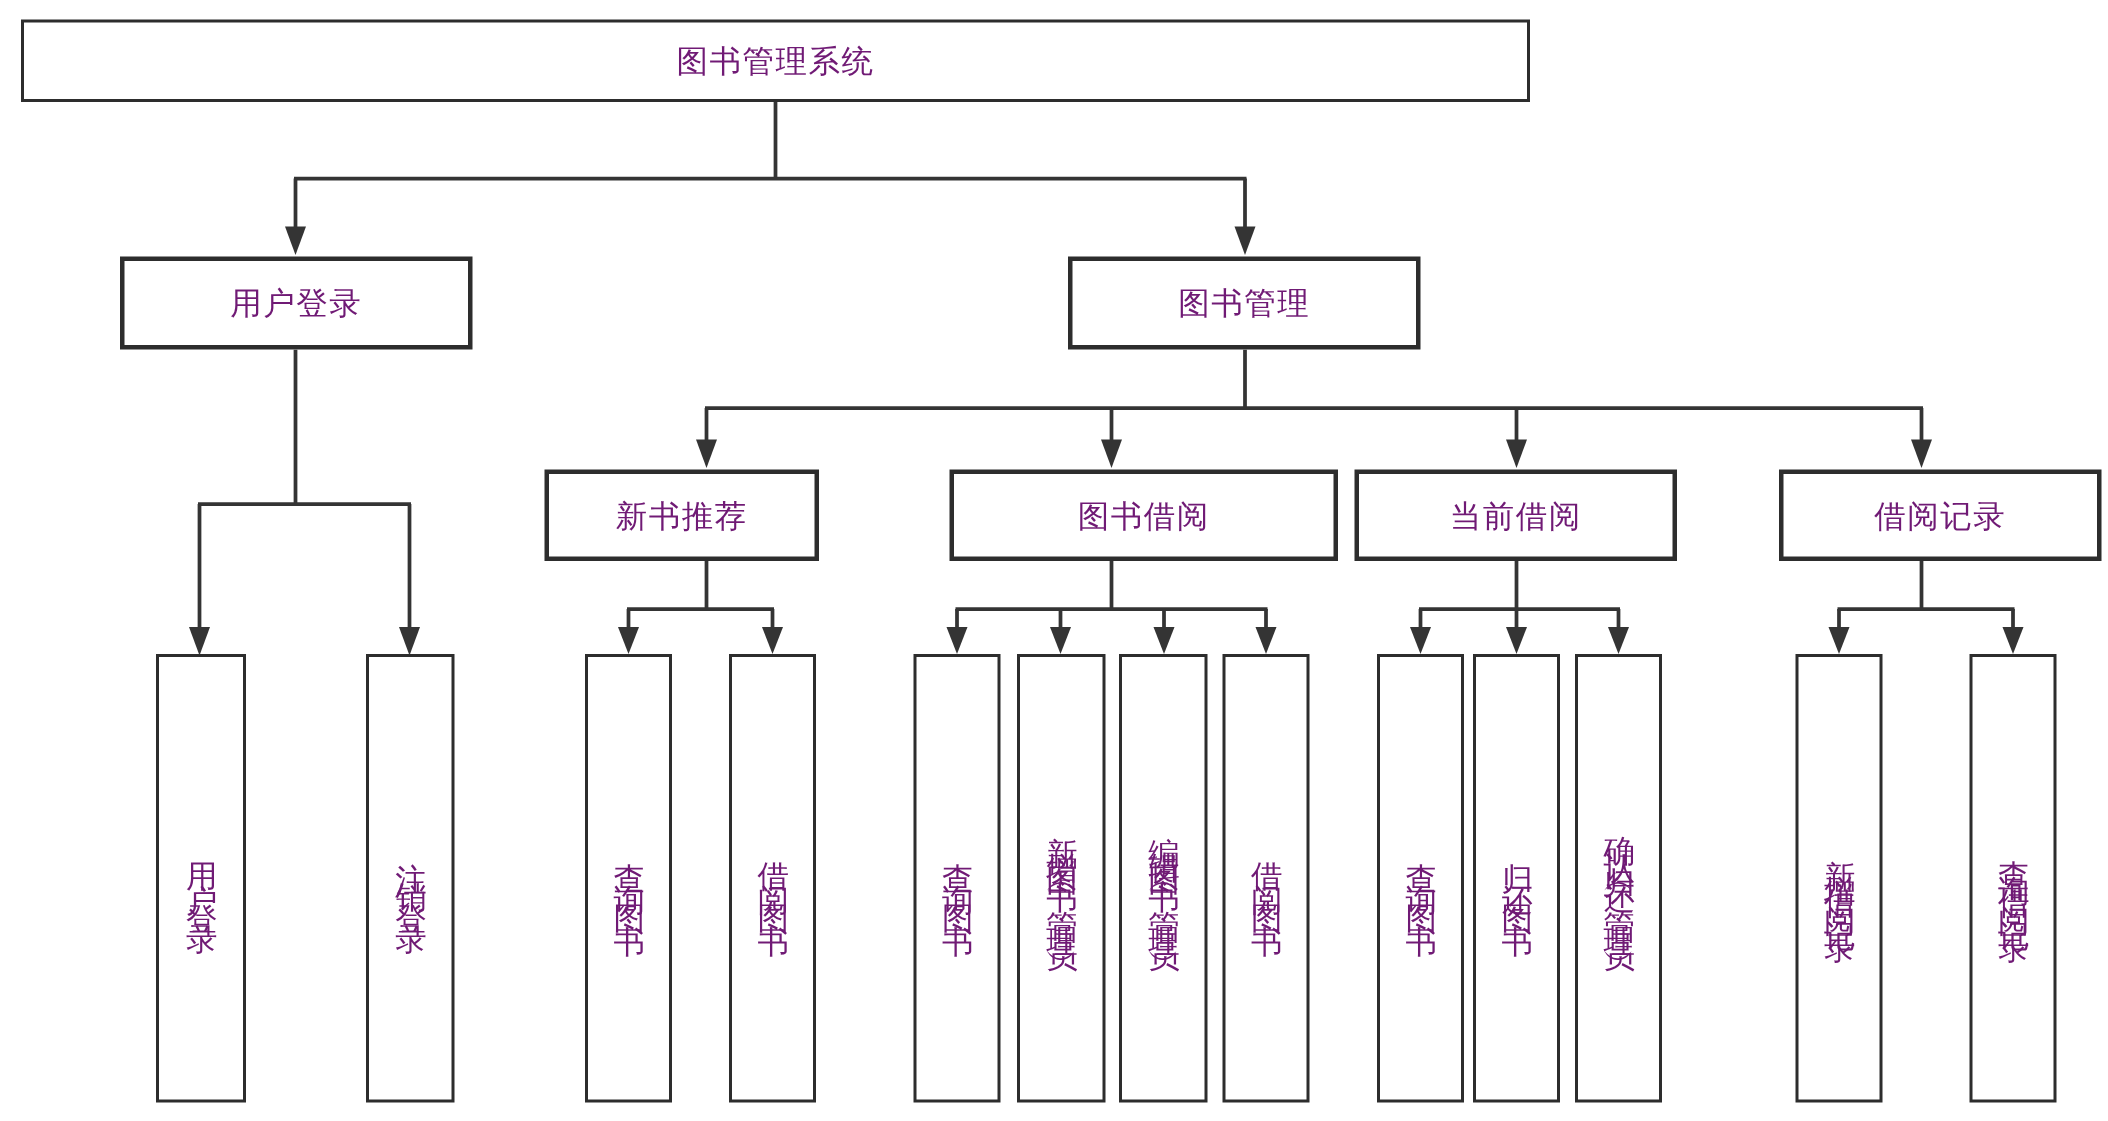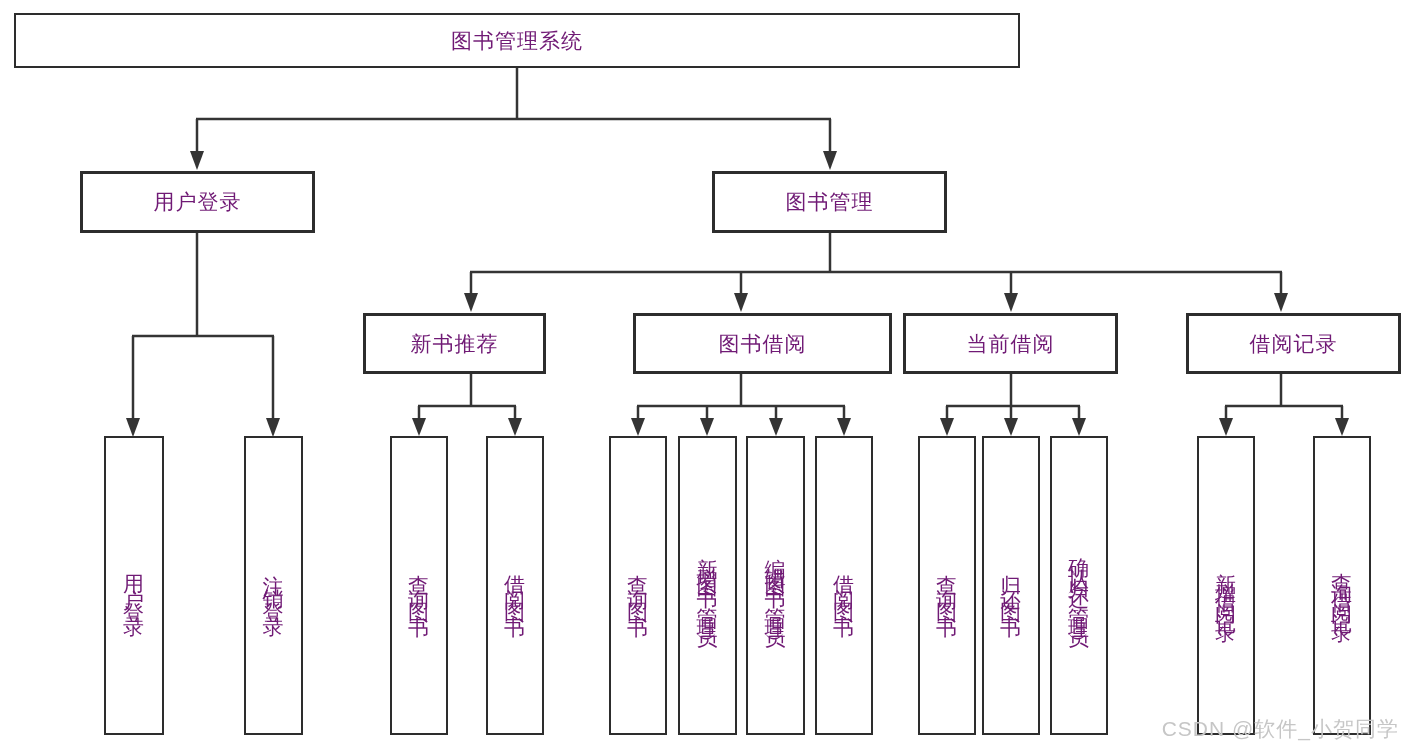--- a/index.html
+++ b/index.html
@@ -154,15 +154,14 @@
     <span class="label">确认归还（管理员）</span>
   </div>
 
   <div class="box leaf dense" style="left:1197px;width:58px;">
     <span class="label">新增借阅记录</span>
   </div>
   <div class="box leaf dense" style="left:1313px;width:58px;">
     <span class="label">查询借阅记录</span>
   </div>
 
-  <div class="watermark">CSDN @软件_小贺同学</div>
 
 </div>
 
 </body></html>

